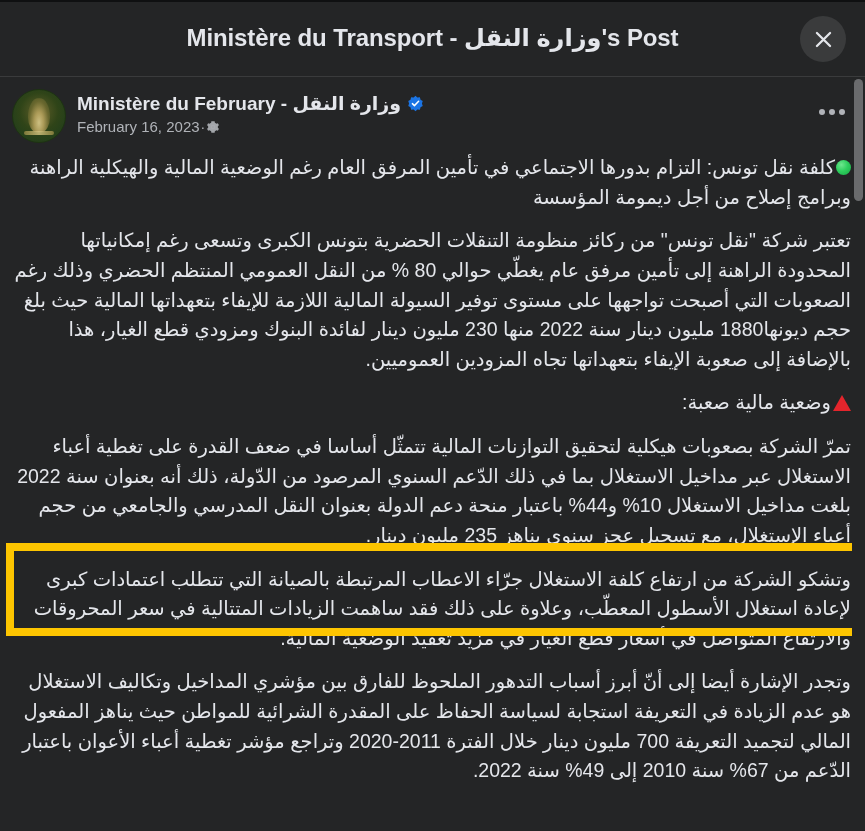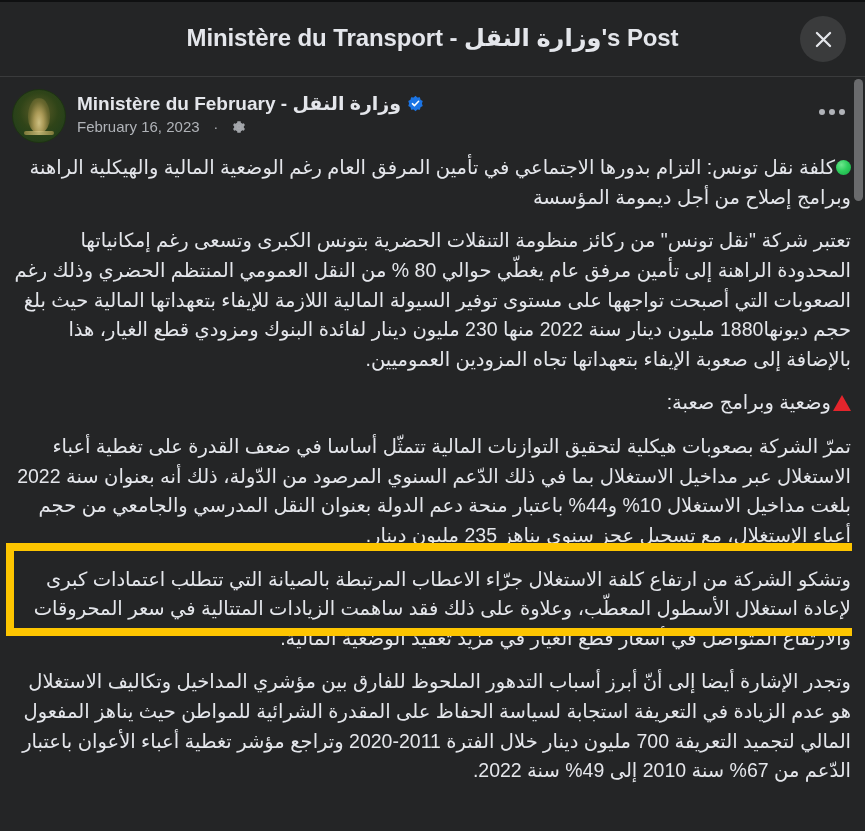--- a/index.html
+++ b/index.html
@@ -138,21 +138,21 @@
     unicode-bidi: plaintext;
   }
   .verified-badge {
     width: 17px; height: 17px;
     flex: 0 0 17px;
     display: block;
   }
   .meta-line {
     display: flex;
     align-items: center;
-    gap: 14px;
+    gap: 1px;
     margin-top: 3px;
     font-size: 15px;
     color: #b0b3b8;
     direction: ltr;
   }
   .meta-dot { color: #b0b3b8; font-size: 14px; }
   .gear-icon { width: 14px; height: 14px; display: block; opacity: .95; }
 
   .more-button {
     position: absolute;
@@ -293,21 +293,21 @@
         <button class="more-button">
           <i></i>
           <i></i>
           <i></i>
         </button>
       </div>
 
       <div class="post-text" id="post-text">
           <p><span class="emoji-green"></span><span>كلفة نقل تونس: التزام بدورها الاجتماعي في تأمين المرفق العام رغم الوضعية المالية والهيكلية الراهنة وبرامج إصلاح من أجل ديمومة المؤسسة</span></p>
           <p><span>تعتبر شركة "نقل تونس" من ركائز منظومة التنقلات الحضرية بتونس الكبرى وتسعى رغم إمكانياتها المحدودة الراهنة إلى تأمين مرفق عام يغطّي حوالي 80 % من النقل العمومي المنتظم الحضري وذلك رغم الصعوبات التي أصبحت تواجهها على مستوى توفير السيولة المالية اللازمة للإيفاء بتعهداتها المالية حيث بلغ حجم ديونها1880 مليون دينار سنة 2022 منها 230 مليون دينار لفائدة البنوك ومزودي قطع الغيار، هذا بالإضافة إلى صعوبة الإيفاء بتعهداتها تجاه المزودين العموميين.</span></p>
-          <p><span class="emoji-warning"></span><span>وضعية وبرامج صعبة:</span></p>
+          <p><span class="emoji-warning"></span><span>وضعية مالية صعبة:</span></p>
           <p><span>تمرّ الشركة بصعوبات هيكلية لتحقيق التوازنات المالية تتمثّل أساسا في ضعف القدرة على تغطية أعباء الاستغلال عبر مداخيل الاستغلال بما في ذلك الدّعم السنوي المرصود من الدّولة، ذلك أنه بعنوان سنة 2022 بلغت مداخيل الاستغلال 10% و44% باعتبار منحة دعم الدولة بعنوان النقل المدرسي والجامعي من حجم أعباء الإستغلال، مع تسجيل عجز سنوي يناهز 235 مليون دينار.</span></p>
           <p><span>وتشكو الشركة من ارتفاع كلفة الاستغلال جرّاء الاعطاب المرتبطة بالصيانة التي تتطلب اعتمادات كبرى لإعادة استغلال الأسطول المعطّب، وعلاوة على ذلك فقد ساهمت الزيادات المتتالية في سعر المحروقات والارتفاع المتواصل في أسعار قطع الغيار في مزيد تعقيد الوضعية المالية.</span></p>
           <p><span>وتجدر الإشارة أيضا إلى أنّ أبرز أسباب التدهور الملحوظ للفارق بين مؤشري المداخيل وتكاليف الاستغلال هو عدم الزيادة في التعريفة استجابة لسياسة الحفاظ على المقدرة الشرائية للمواطن حيث يناهز المفعول المالي لتجميد التعريفة 700 مليون دينار خلال الفترة 2011-2020 وتراجع مؤشر تغطية أعباء الأعوان باعتبار الدّعم من 67% سنة 2010 إلى 49% سنة 2022.</span></p>
         </div>
 
     </div>
 
     <div class="highlight-box" style="border-color: rgb(253, 197, 0);"></div>
 
     <div class="scrollbar-track">

